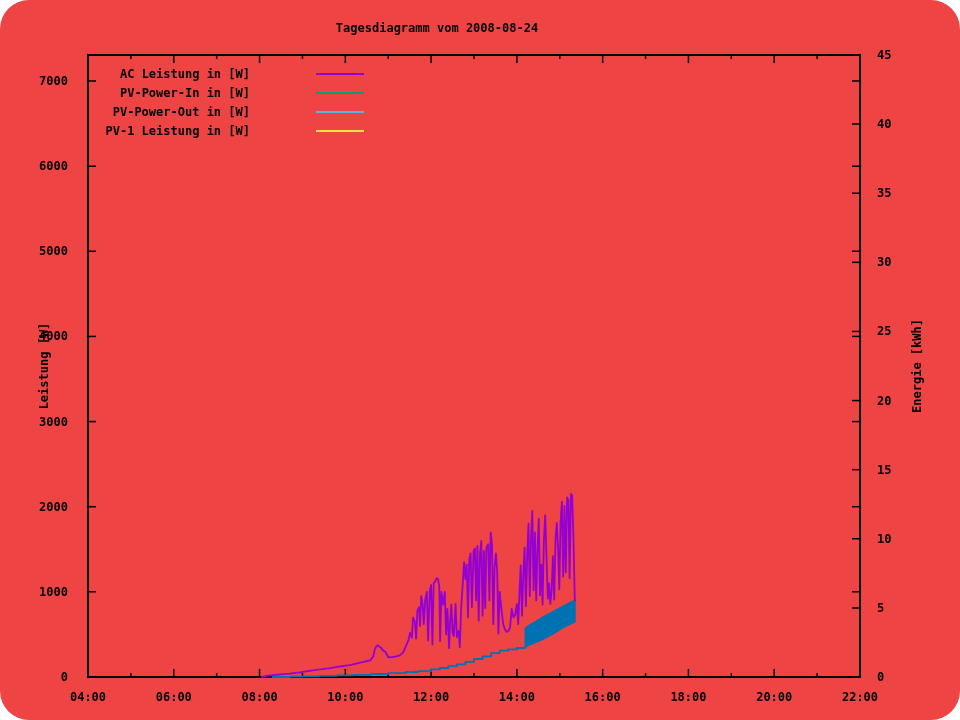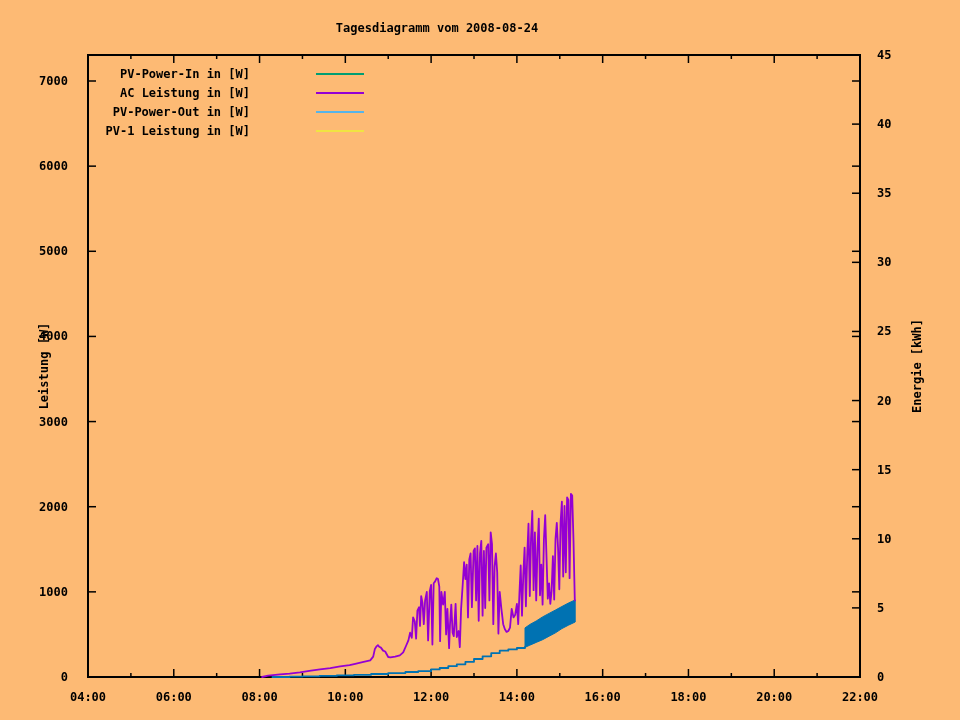--- a/index.html
+++ b/index.html
@@ -1,17 +1,17 @@
 <!DOCTYPE html>
 <html><head>
 <meta charset="utf-8">
 <style>
   html,body{margin:0;padding:0;background:#ffffff;}
-  #stage{position:relative;width:960px;height:720px;background:#fdba74;overflow:hidden;
-         font-family:"DejaVu Sans Mono",monospace;}
+  #stage{position:relative;width:960px;height:720px;background:#ef4444;overflow:hidden;
+         font-family:"DejaVu Sans Mono",monospace;border-radius:29px;}
   .charttext{position:absolute;font:bold 12px "DejaVu Sans Mono",monospace;color:#000;white-space:nowrap;}
   #chart-title{left:437px;top:21px;transform:translateX(-50%);}
   .vlabel{position:absolute;transform:translate(-50%,-50%) rotate(-90deg);}
   #ylabel-left{left:44px;top:366px;}
   #ylabel-right{left:917px;top:366px;}
   #legend{position:absolute;left:90px;top:64px;}
   .lrow{display:flex;align-items:center;height:19px;}
   .llabel{display:inline-block;width:160px;text-align:right;font:bold 12px "DejaVu Sans Mono",monospace;color:#000;}
   .lline{display:inline-block;margin-left:66px;width:48px;height:2px;}
   svg text{font:bold 12px "DejaVu Sans Mono",monospace;fill:#000;}
@@ -120,26 +120,26 @@
       <text x="877" y="128.1111111111111" text-anchor="start">40</text>
       <line x1="860" y1="55" x2="852" y2="55" stroke="#000" stroke-width="1.5"></line>
       <text x="877" y="59" text-anchor="start">45</text>
       <polygon points="525.0,647.3 525.0,627.9 529.8,624.5 536.2,621.0 542.6,616.9 549.1,613.4 555.5,610.0 561.9,606.5 568.4,603.1 575.2,599.9 575.2,622.0 568.4,625.2 561.9,628.6 555.5,632.8 549.1,636.2 542.6,639.7 536.2,642.4 529.8,645.2" fill="#0072b2" stroke="#0072b2" stroke-width="1"></polygon>
       <path d="M262.1 677.0 L268.1 675.7 L280.1 674.4 L289.6 673.6 L299.9 672.3 L311.0 670.6 L320.0 669.3 L330.3 668.1 L340.2 666.4 L349.6 665.1 L355.2 663.8 L362.5 662.1 L370.2 660.4 L373.2 656.6 L374.9 648.9 L376.6 646.3 L377.9 645.1 L379.2 646.8 L380.9 647.6 L383.1 650.6 L385.2 651.5 L388.2 657.0 L390.4 657.4 L395.1 656.6 L399.8 655.3 L403.2 652.3 L406.2 645.5 L408.4 640.4 L410.1 632.7 L411.8 637.8 L413.1 617.4 L414.8 621.7 L416.1 638.7 L417.4 610.6 L419.1 607.2 L420.0 625.9 L421.2 596.1 L422.5 602.9 L423.8 624.2 L425.1 600.4 L426.8 591.9 L428.1 640.4 L429.8 591.0 L431.1 585.0 L432.4 644.6 L433.7 583.3 L435.0 581.6 L436.7 578.2 L438.0 579.1 L439.3 586.7 L440.1 641.2 L441.4 591.9 L443.1 604.6 L444.8 591.9 L446.1 634.4 L447.4 608.9 L449.1 648.1 L450.0 624.2 L451.3 604.6 L452.6 632.7 L453.8 636.1 L455.6 603.8 L456.8 637.0 L458.6 631.0 L459.8 647.2 L461.1 608.9 L462.8 583.3 L464.1 562.1 L465.4 579.1 L466.7 564.6 L468.0 617.4 L469.3 559.5 L470.6 553.5 L471.9 607.2 L473.6 551.0 L474.9 548.4 L476.1 600.4 L477.4 545.9 L478.7 620.8 L480.0 553.5 L481.3 540.8 L482.6 615.7 L483.9 551.0 L485.2 608.0 L486.4 547.6 L488.2 544.2 L489.4 600.4 L490.7 532.3 L492.0 544.2 L493.3 624.2 L494.6 566.3 L495.9 553.5 L497.2 572.3 L498.4 633.6 L499.7 591.9 L501.4 608.9 L503.2 624.2 L504.9 629.3 L506.6 631.9 L508.3 631.0 L510.0 627.6 L511.7 608.9 L513.5 617.4 L515.2 614.8 L516.9 603.8 L518.2 624.2 L519.5 591.9 L520.7 565.5 L522.0 615.7 L523.3 574.8 L524.6 547.6 L525.9 606.3 L527.2 556.1 L528.5 523.7 L529.8 596.1 L531.0 539.1 L532.3 511.0 L533.6 590.2 L534.9 532.3 L536.2 600.4 L537.5 548.4 L538.8 518.6 L540.0 595.3 L541.3 564.6 L542.6 604.6 L543.9 539.9 L545.2 515.2 L546.5 556.9 L547.8 598.7 L549.1 583.3 L550.3 603.8 L551.6 591.0 L552.9 556.1 L554.2 599.5 L555.5 539.1 L556.8 522.9 L558.1 549.3 L559.3 589.3 L560.6 522.0 L561.9 501.6 L563.2 576.5 L564.5 505.9 L565.8 572.3 L567.1 497.3 L568.4 499.9 L569.6 578.2 L570.9 493.9 L572.2 495.6 L573.5 540.8 L574.8 600.4" fill="none" stroke="#9400d3" stroke-width="1.8" stroke-linejoin="round" stroke-linecap="round"></path>
       <path d="M272.4 677.0 L289.6 677.0 L289.6 676.7 L302.4 676.7 L302.4 676.3 L319.6 676.3 L319.6 675.9 L336.8 675.9 L336.8 675.3 L353.9 675.3 L353.9 674.8 L371.1 674.8 L371.1 674.0 L388.2 674.0 L388.2 673.1 L405.4 673.1 L405.4 672.0 L418.2 672.0 L418.2 671.2 L431.1 671.2 L431.1 669.4 L439.7 669.4 L439.7 668.0 L448.3 668.0 L448.3 666.2 L456.8 666.2 L456.8 664.3 L465.4 664.3 L465.4 661.8 L474.0 661.8 L474.0 659.0 L482.6 659.0 L482.6 656.3 L491.2 656.3 L491.2 653.2 L499.7 653.2 L499.7 650.7 L508.3 650.7 L508.3 649.4 L516.9 649.4 L516.9 648.0 L525.0 648.0 L525.0 646.9" fill="none" stroke="#0072b2" stroke-width="1.8" stroke-linejoin="round" stroke-linecap="round"></path>
     </svg>
 
   <div id="legend">
       <div class="lrow">
+        <span class="llabel">AC Leistung in [W]</span>
+        <span class="lline" style="background: rgb(148, 0, 211);"></span>
+      </div>
+      <div class="lrow">
         <span class="llabel">PV-Power-In in [W]</span>
         <span class="lline" style="background: rgb(0, 158, 115);"></span>
-      </div>
-      <div class="lrow">
-        <span class="llabel">AC Leistung in [W]</span>
-        <span class="lline" style="background: rgb(148, 0, 211);"></span>
       </div>
       <div class="lrow">
         <span class="llabel">PV-Power-Out in [W]</span>
         <span class="lline" style="background: rgb(86, 180, 233);"></span>
       </div>
       <div class="lrow">
         <span class="llabel">PV-1 Leistung in [W]</span>
         <span class="lline" style="background: rgb(240, 228, 66);"></span>
       </div>
     </div>

